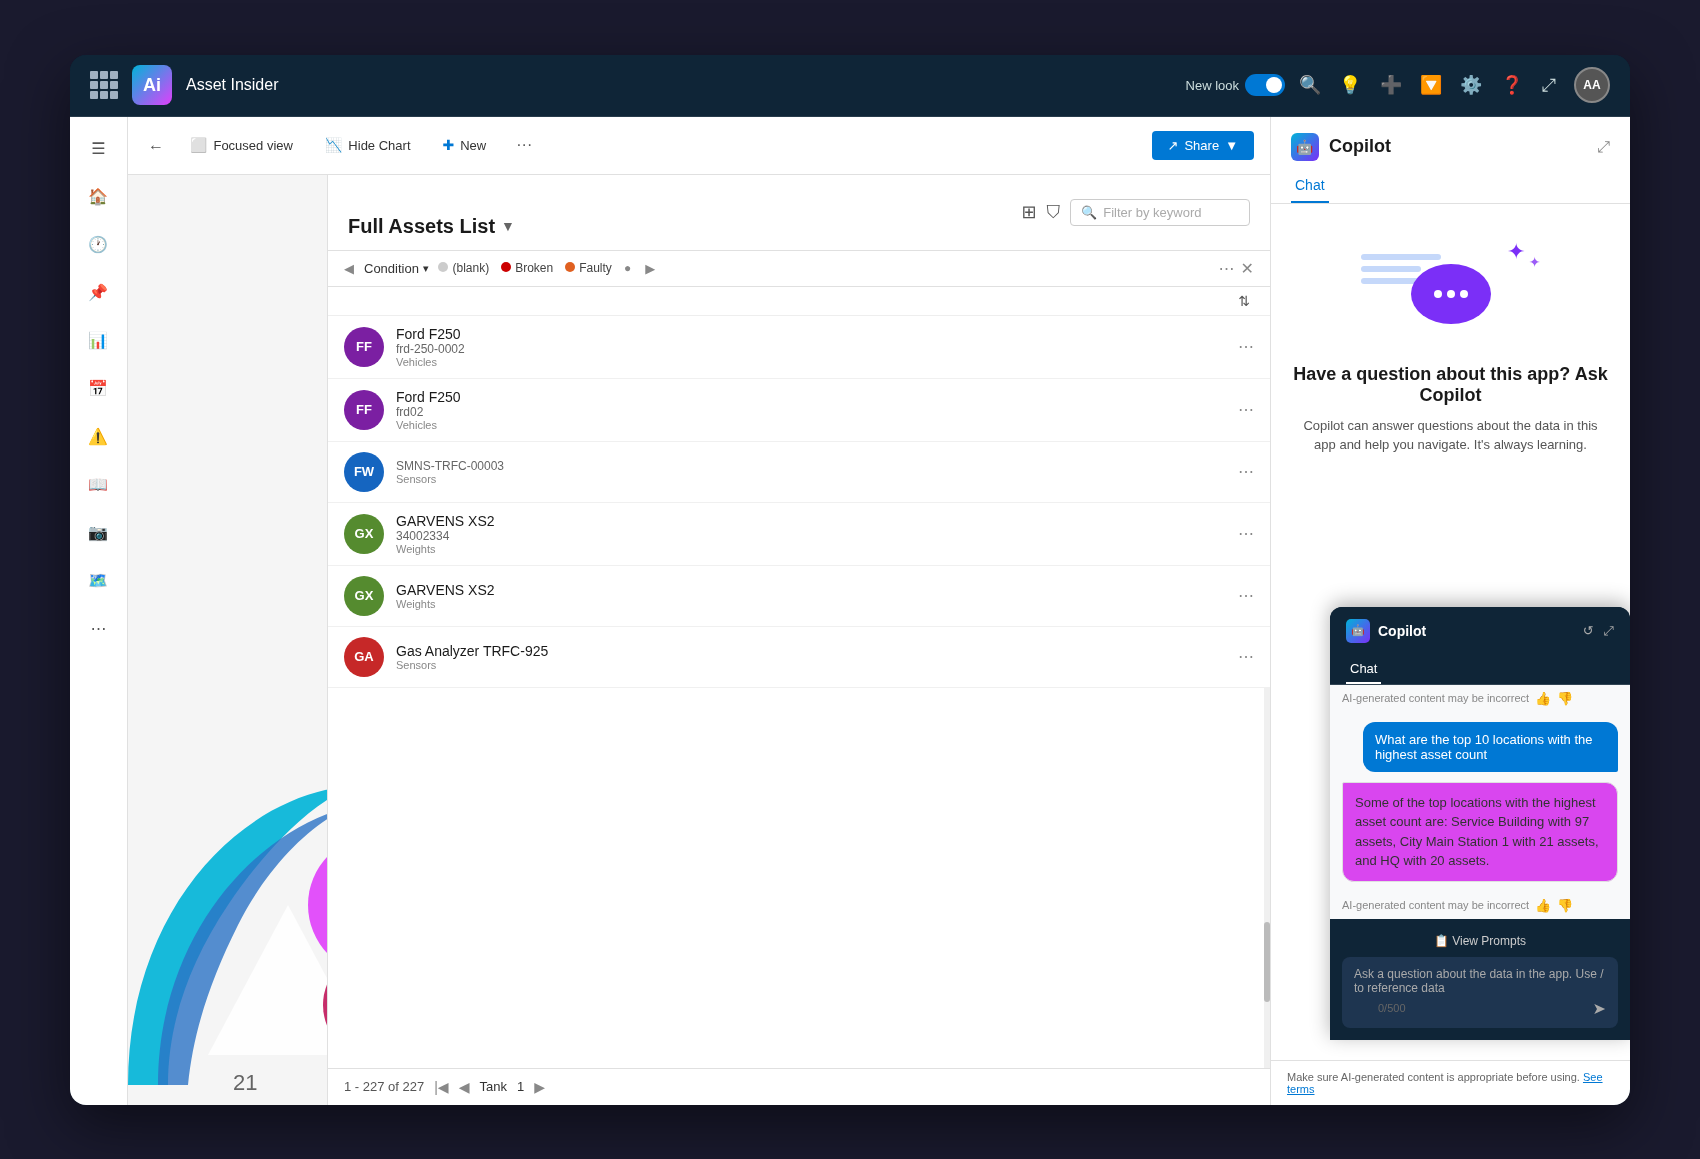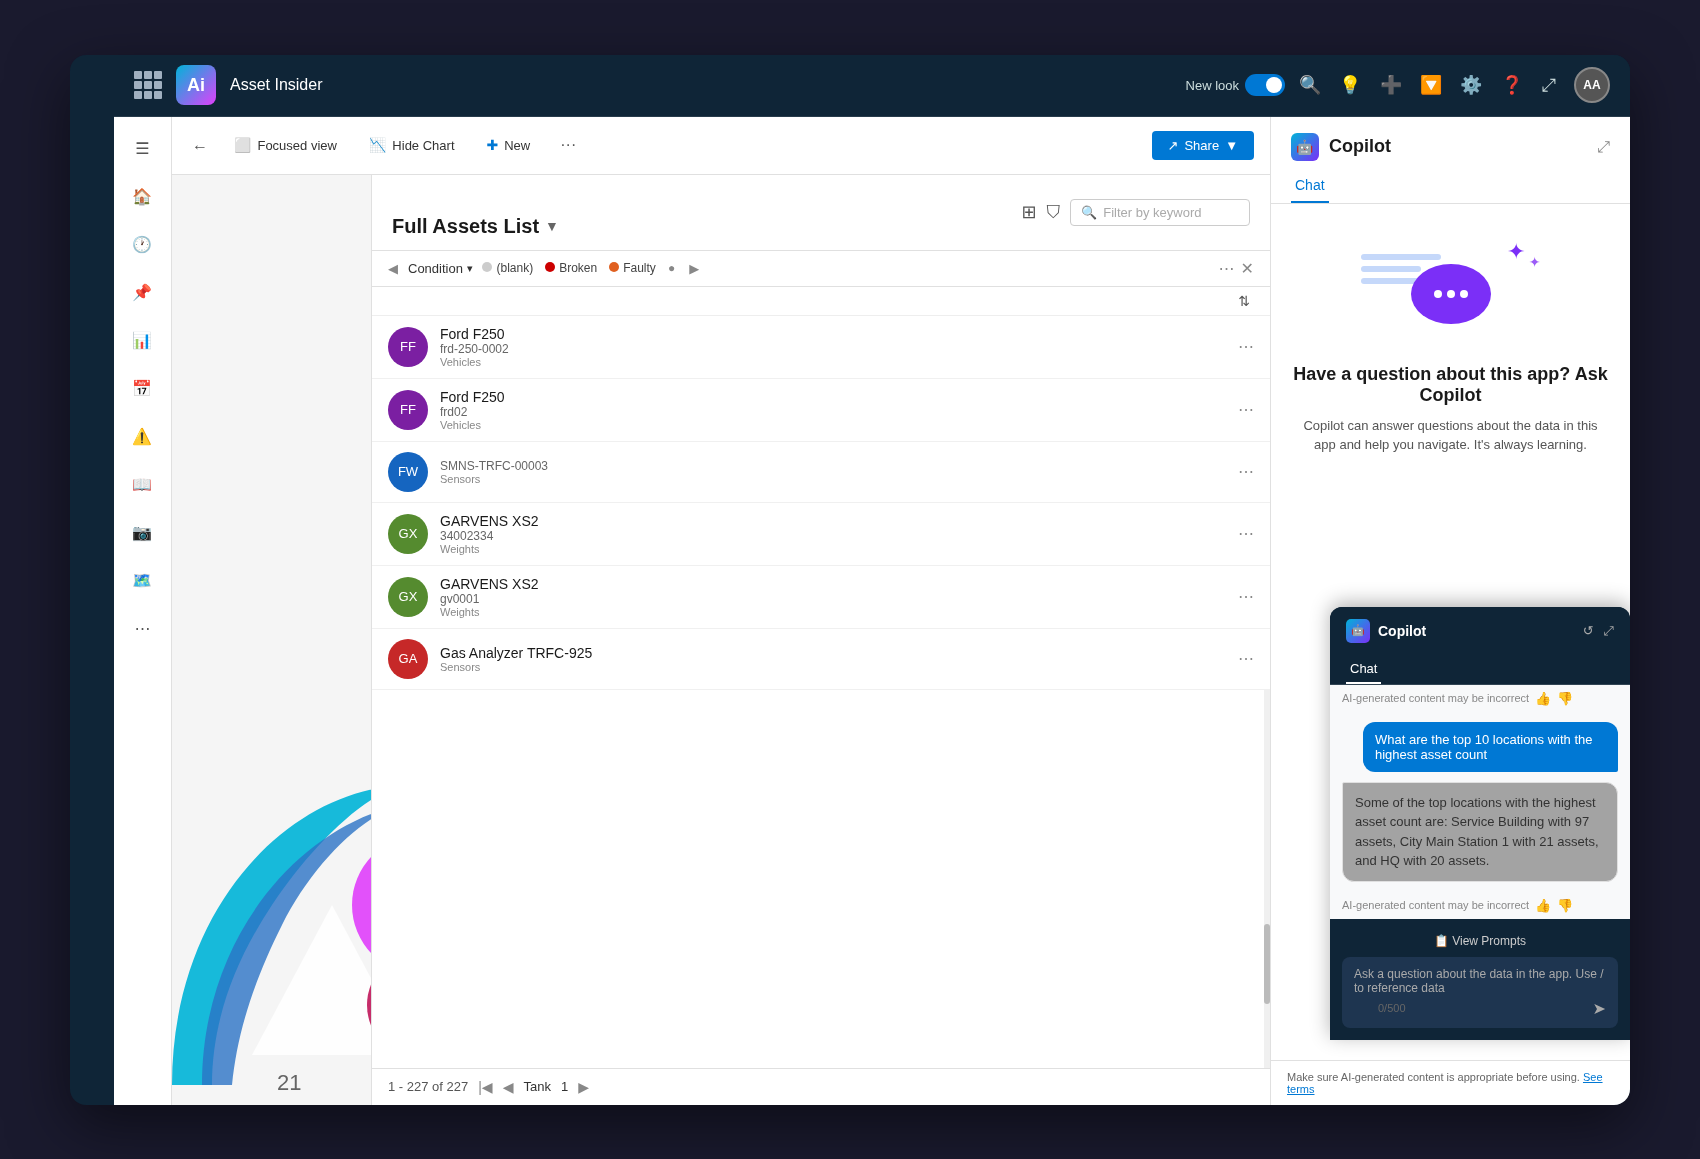--- a/index.html
+++ b/index.html
@@ -17,21 +17,20 @@
     .screen-wrapper {
       width: 1560px;
       height: 1050px;
       background: #0f2537;
       border-radius: 16px;
       overflow: hidden;
       position: relative;
       display: flex;
       flex-direction: column;
       box-shadow: 0 20px 60px rgba(0,0,0,0.5);
-      padding-left: 44px;
     }
 
     
     .top-nav {
       height: 62px;
       background: #0f2537;
       display: flex;
       align-items: center;
       padding: 0 20px;
       gap: 14px;
@@ -300,21 +299,21 @@
       gap: 12px;
       cursor: pointer;
     }
     .asset-avatar {
       width: 40px;
       height: 40px;
       border-radius: 50%;
       display: flex;
       align-items: center;
       justify-content: center;
-      font-weight: 400;
+      font-weight: 700;
       font-size: 13px;
       color: white;
       flex-shrink: 0;
     }
     .asset-info { flex: 1; }
     .asset-name { font-size: 14px; font-weight: 500; color: #1a1a1a; }
     .asset-id { font-size: 12px; color: #666; }
     .asset-cat { font-size: 11px; color: #888; }
     .asset-more { color: #888; font-size: 16px; }
 
@@ -506,21 +505,21 @@
       background: #0078d4;
       color: white;
       border-radius: 12px 12px 2px 12px;
       padding: 10px 12px;
       font-size: 13px;
       max-width: 85%;
       margin-left: auto;
     }
     .ai-msg {
       margin: 10px 12px;
-      background: #a3a3a3;
+      background: #d946ef;
       border: 1px solid #e0e0e0;
       border-radius: 2px 12px 12px 12px;
       padding: 10px 12px;
       font-size: 13px;
       color: #333;
       line-height: 1.5;
     }
     .float-input-area {
       background: #0f2537;
       padding: 12px;
@@ -757,21 +756,20 @@
         <div class="asset-name">GARVENS XS2</div>
         <div class="asset-id">34002334</div>
         <div class="asset-cat">Weights</div>
       </div>
       <span class="asset-more">⋯</span>
     </div>
                 <div class="asset-item">
       <div class="asset-avatar" style="background:#558b2f">GX</div>
       <div class="asset-info">
         <div class="asset-name">GARVENS XS2</div>
-        <div class="asset-id">gv0001</div>
         <div class="asset-cat">Weights</div>
       </div>
       <span class="asset-more">⋯</span>
     </div>
                 <div class="asset-item">
       <div class="asset-avatar" style="background:#c62828">GA</div>
       <div class="asset-info">
         <div class="asset-name">Gas Analyzer TRFC-925</div>
         <div class="asset-cat">Sensors</div>
       </div>

